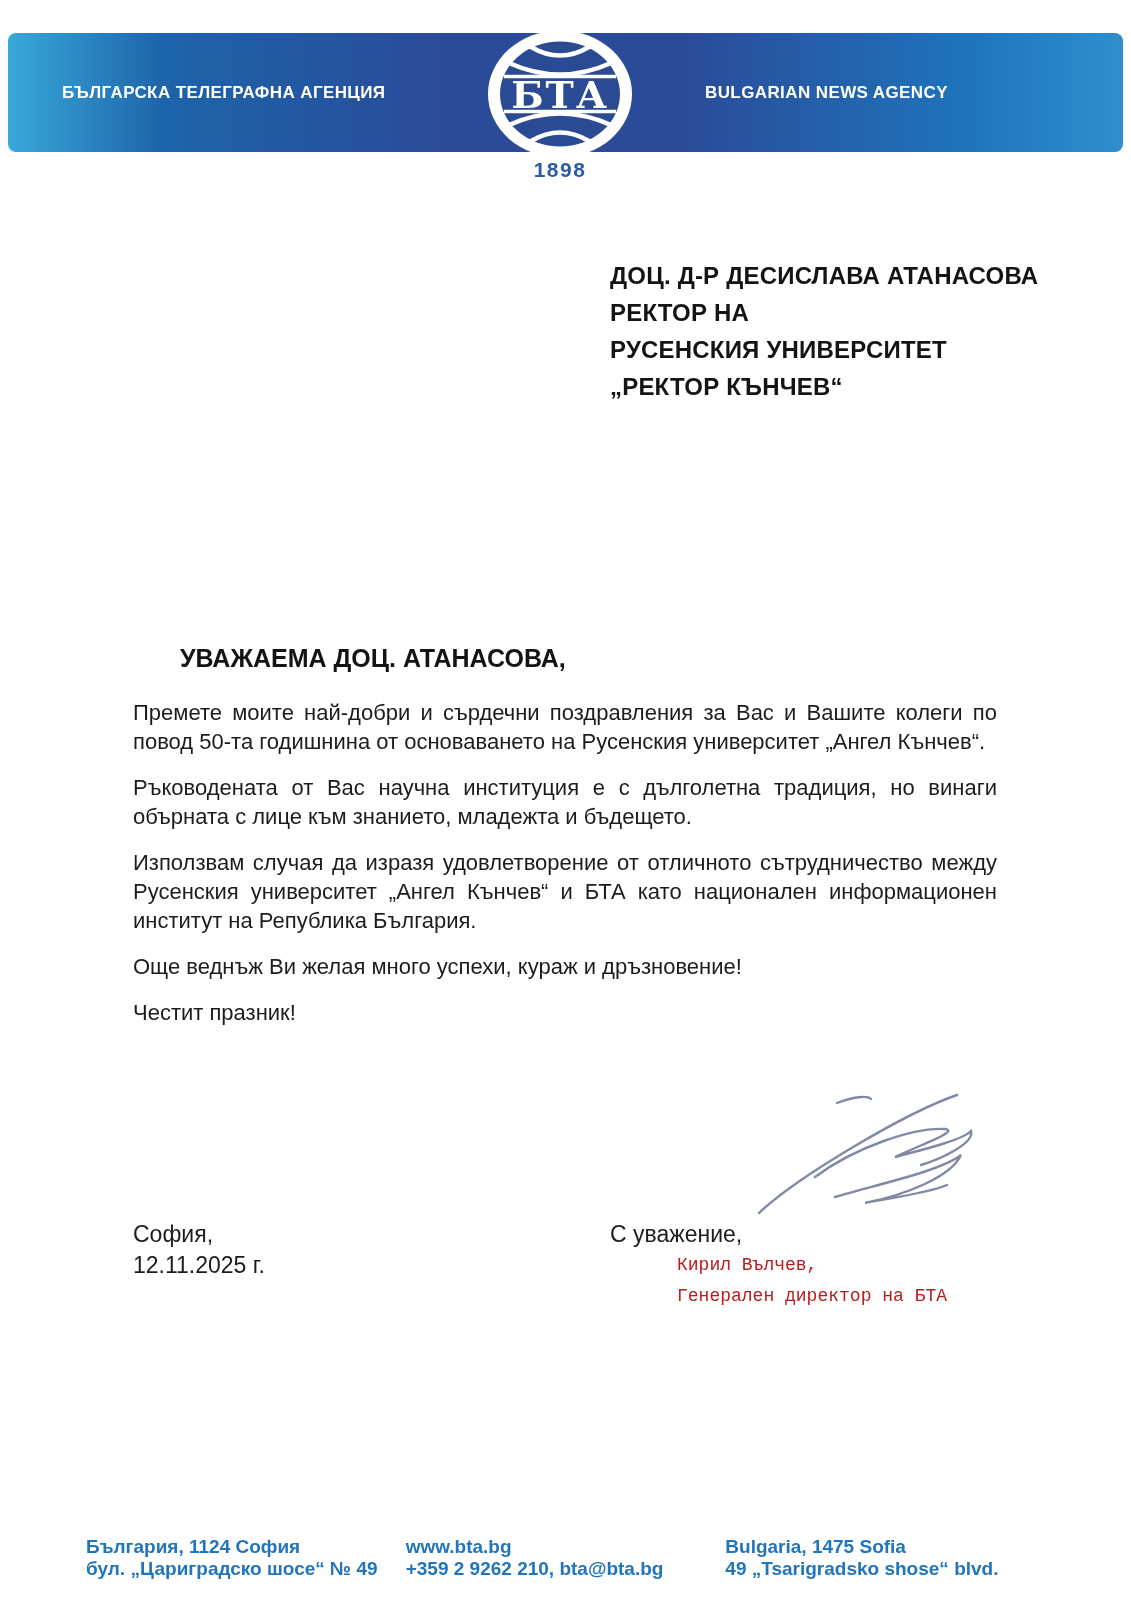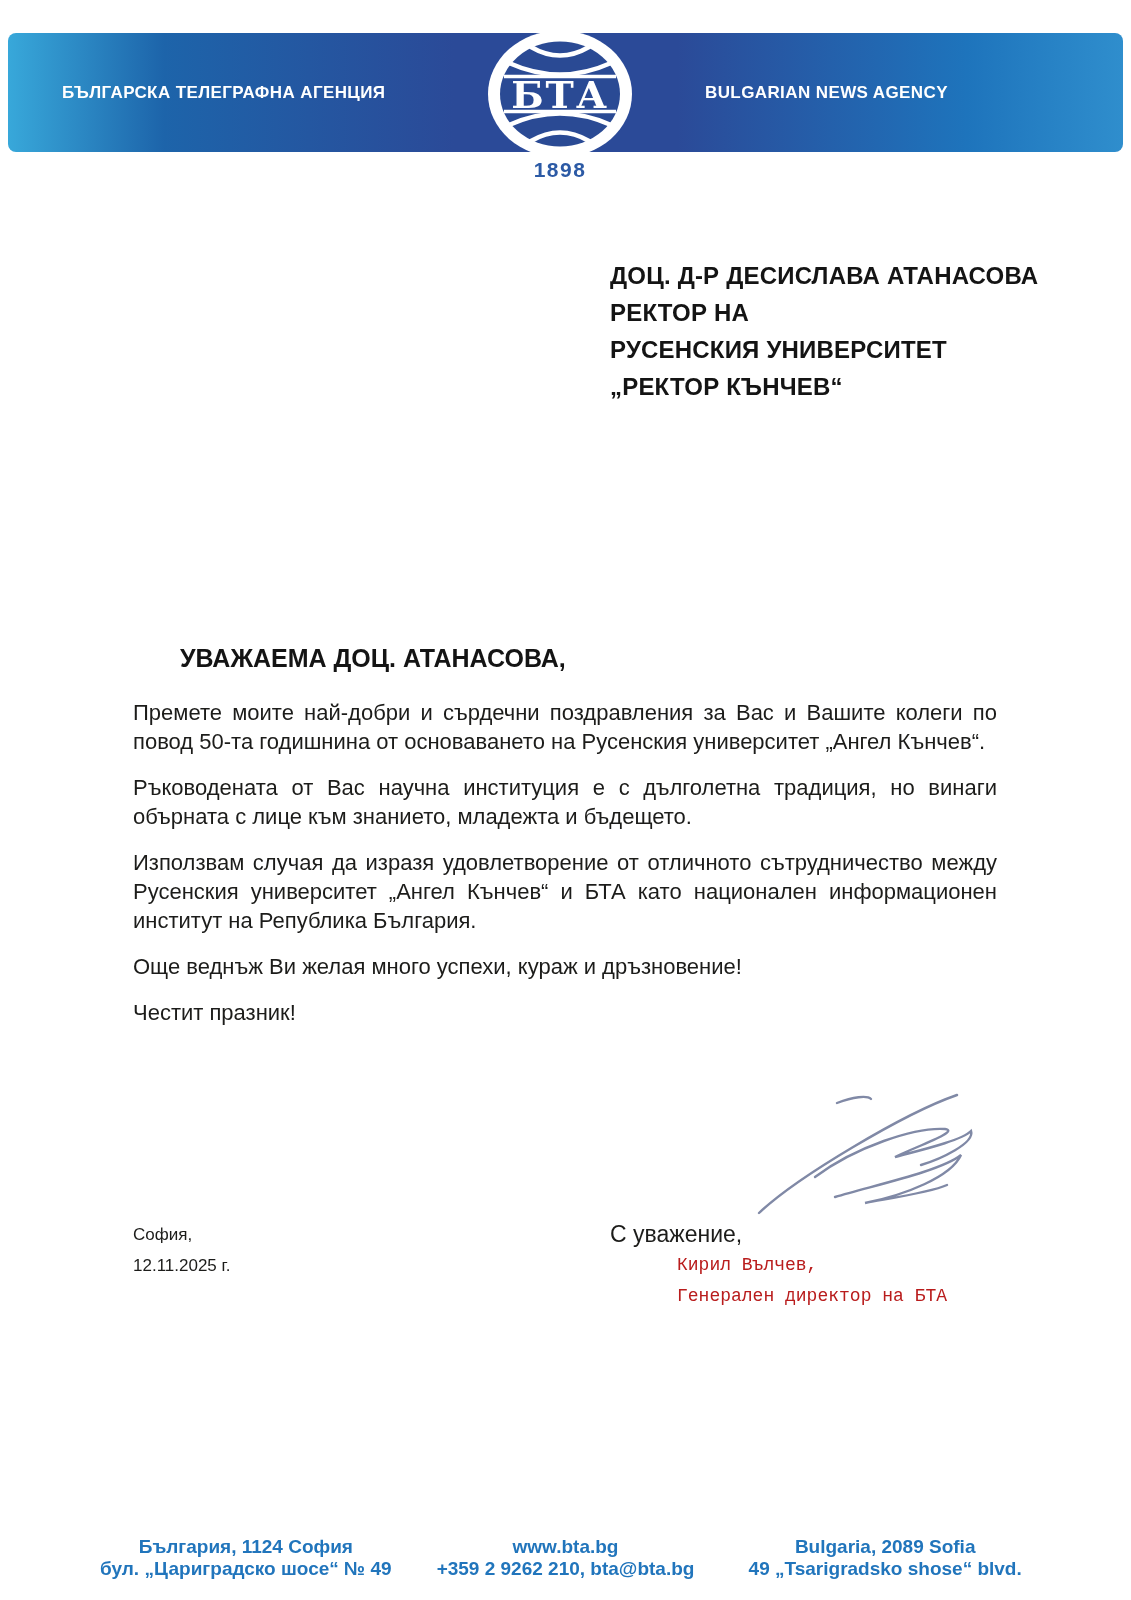--- a/index.html
+++ b/index.html
@@ -45,33 +45,33 @@
   .body-text {
     position:absolute; left:133px; top:698px; width:864px;
     color:#1c1c1a; font-size:22px; line-height:29px;
   }
   .body-text p { margin:0 0 17px 0; text-align:justify; }
   .body-text p.no-just { text-align:left;margin-top:16px; }
 
   
   .place-date {
     position:absolute; left:133px; top:1219px;
-    color:#1c1c1a; font-size:17px; line-height:31px;
+    color:#1c1c1a; font-size:23px; line-height:31px;
   }
   .closing   { position:absolute; left:610px; top:1219px; color:#1c1c1a; font-size:23px; line-height:31px; }
   .signer    { position:absolute; left:677px; top:1250px; color:#b91c1c; font-size:18px; line-height:31px;font-family:Liberation Mono, monospace; }
   .signature { position:absolute; left:745px; top:1085px; width:270px; height:135px; }
 
   
   .footer {
     position:absolute; left:0; top:1536px; width:1131px;
     display:flex; box-sizing:border-box; padding:0 86px;
   }
   .footer .col {
-    flex:1 1 0; text-align:center;
+    flex:1 1 0; text-align:left;
     color:#2175bc; font-weight:bold; font-size:19px; line-height:22px;
     white-space:nowrap;
   }
 </style>
 </head>
 <body>
 
 <div class="page">
 
   <div class="band"></div>
@@ -140,18 +140,18 @@
   <div class="footer">
     <div class="col">
       <div>България, 1124 София</div>
       <div>бул. „Цариградско шосе“ № 49</div>
     </div>
     <div class="col">
       <div>www.bta.bg</div>
       <div>+359 2 9262 210, bta@bta.bg</div>
     </div>
     <div class="col">
-      <div>Bulgaria, 2089 Sofia</div>
+      <div>Bulgaria, 1475 Sofia</div>
       <div>49 „Tsarigradsko shose“ blvd.</div>
     </div>
   </div>
 
 </div>
 
 </body></html>

